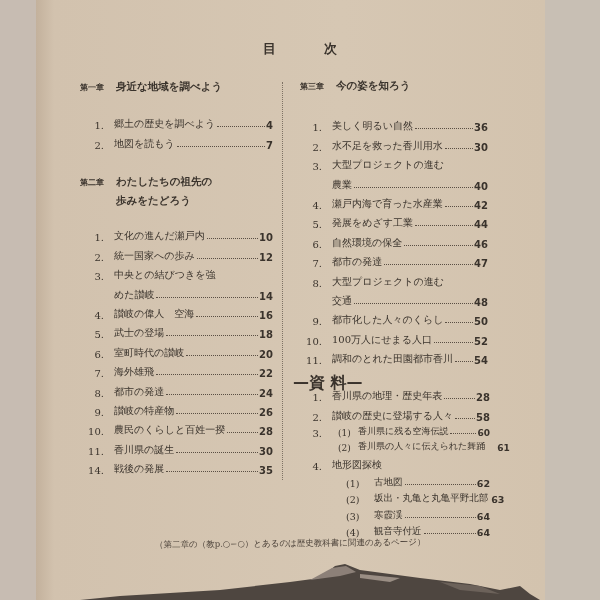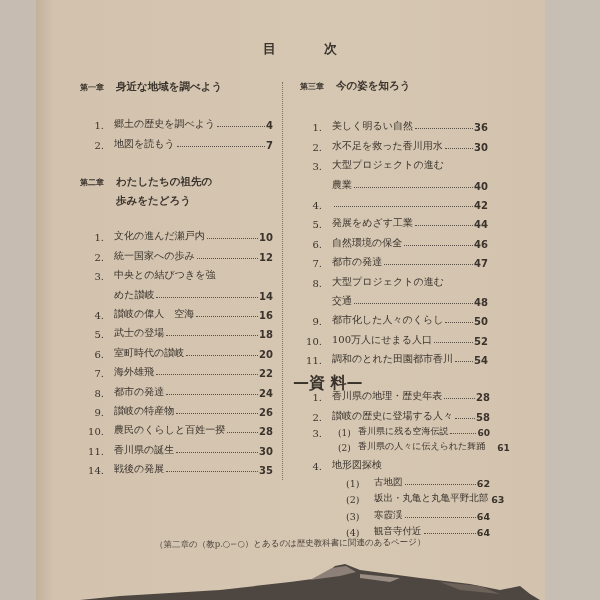--- a/index.html
+++ b/index.html
@@ -178,20 +178,21 @@
       <span class="n">3.</span>
       <span class="label">大型プロジェクトの進む</span>
     </div>
   <div class="row cont">
       <span class="label">農業</span>
       <span class="dots"></span>
       <span class="pg">40</span>
     </div>
   <div class="row">
       <span class="n">4.</span>
+      <span class="label">瀬戸内海で育った水産業</span>
       <span class="dots"></span>
       <span class="pg">42</span>
     </div>
   <div class="row">
       <span class="n">5.</span>
       <span class="label">発展をめざす工業</span>
       <span class="dots"></span>
       <span class="pg">44</span>
     </div>
   <div class="row">

